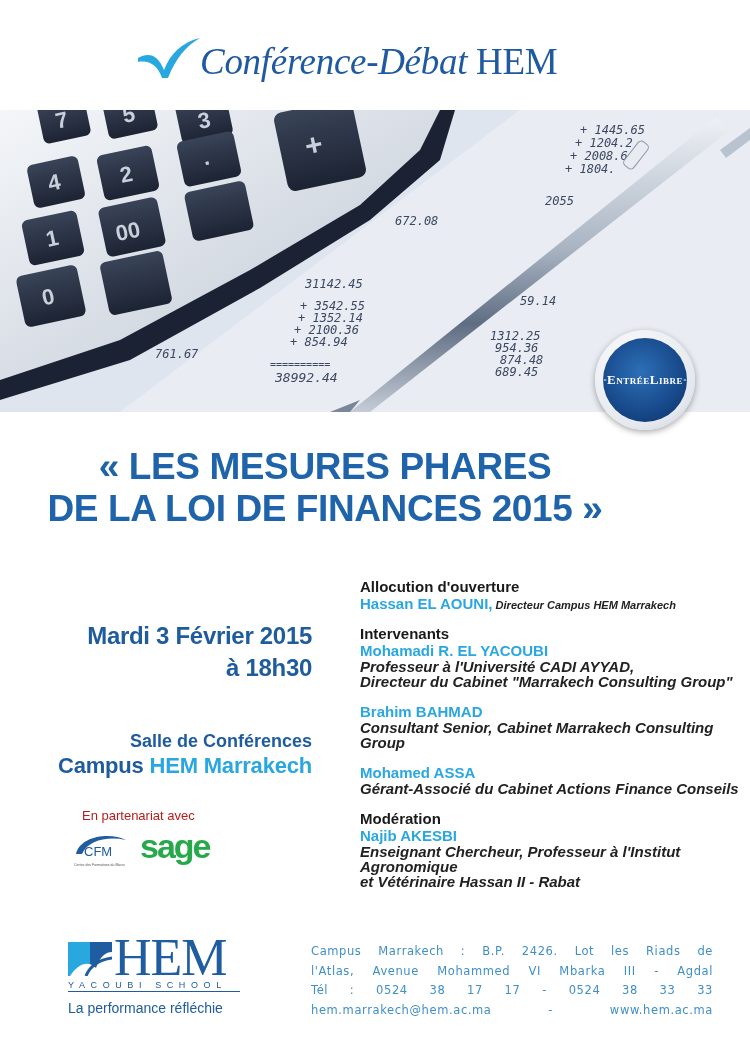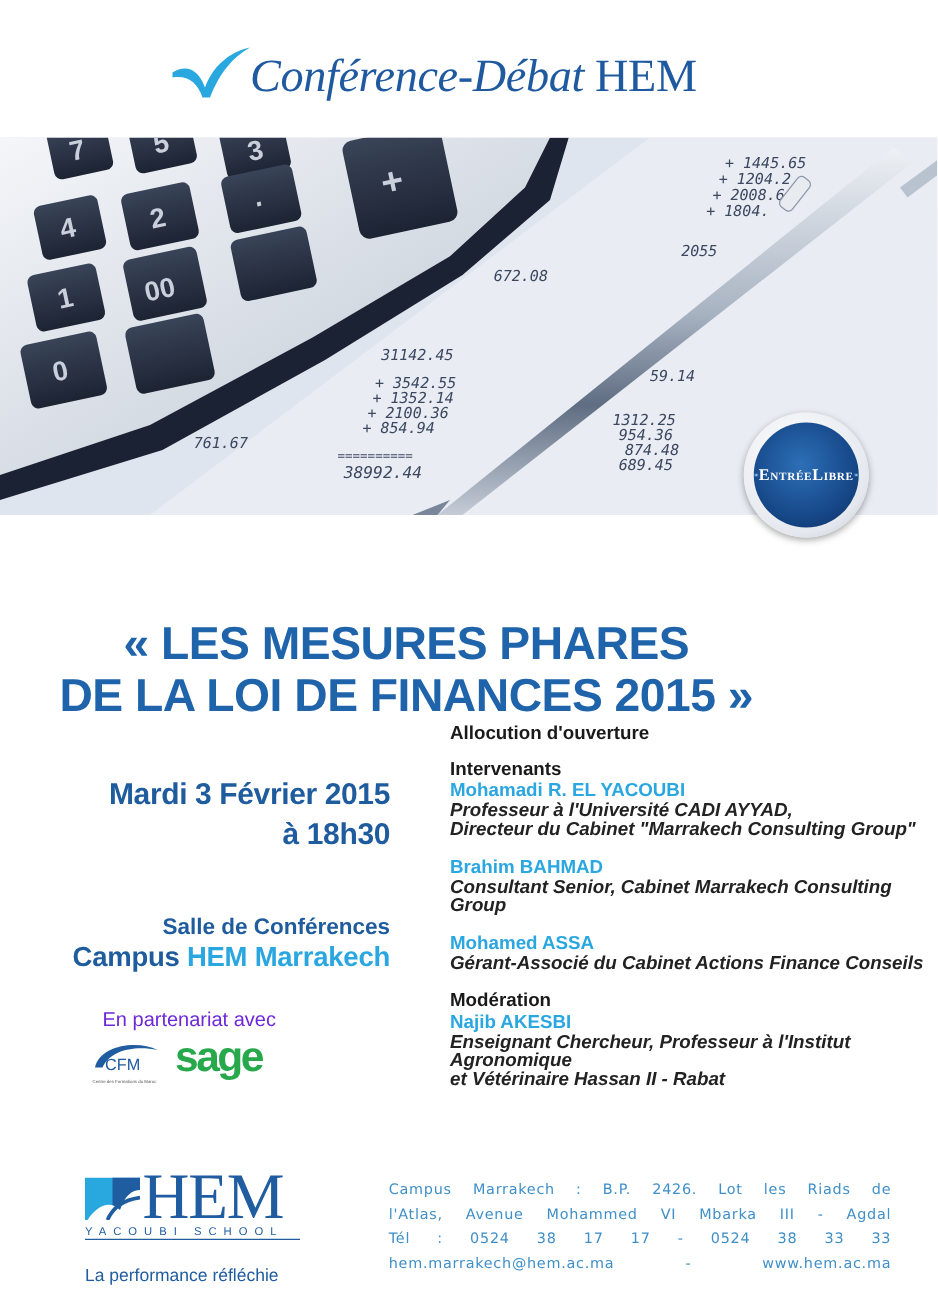--- a/index.html
+++ b/index.html
@@ -21,49 +21,49 @@
       background: radial-gradient(circle at 40% 35%, #ffffff 0%, #e4e8ee 70%, #b9c1cc 100%);
       box-shadow: 0 2px 6px rgba(0,0,0,0.35); }
     .badge-inner { position: absolute; left: 8px; top: 8px; width: 84px; height: 84px; border-radius: 50%;
       background: radial-gradient(circle at 45% 40%, #2d6fb6 0%, #17498a 60%, #0d2f63 100%);
       display: flex; flex-direction: row; align-items: center; justify-content: center; }
     .badge-line { width: 44px; height: 2px; background: linear-gradient(90deg, transparent, #8fc3f2, transparent); margin: 4px 0; }
     .badge-text { font-family: "Liberation Serif", serif; font-weight: bold; font-variant: small-caps; color: #ffffff; font-size: 13px; line-height: 14px; text-align: center; letter-spacing: 0.5px; }
 
     
     .main-title { position: absolute; left: 0; top: 446px; width: 650px; text-align: center;
-      font-family: "Liberation Sans", sans-serif; font-weight: bold; color: #1f64aa; font-size: 37px; line-height: 42px; letter-spacing: -0.4px; margin-top: 48px; }
+      font-family: "Liberation Sans", sans-serif; font-weight: bold; color: #1f64aa; font-size: 37px; line-height: 42px; letter-spacing: -0.4px; }
 
     
     .date-block { position: absolute; right: 438px; top: 620px; text-align: right; font-family: "Liberation Sans", sans-serif; font-weight: bold; color: #1f5c9e; }
     .date-line { font-size: 24px; line-height: 32px; white-space: nowrap; letter-spacing: -0.3px; }
     .venue-block { position: absolute; right: 438px; top: 730px; text-align: right; font-family: "Liberation Sans", sans-serif; font-weight: bold; color: #1f5c9e; }
     .venue-line1 { font-size: 18px; line-height: 22px; white-space: nowrap; }
     .venue-line2 { font-size: 22px; line-height: 28px; white-space: nowrap; letter-spacing: -0.2px; }
     .venue-line2 .hl { color: #2aa7e0; }
 
-    .partner-label { position: absolute; left: 82px; top: 808px; font-family: "Liberation Sans", sans-serif; font-size: 16px; color: #6d28d9; }
+    .partner-label { position: absolute; left: 82px; top: 808px; font-family: "Liberation Sans", sans-serif; font-size: 13px; color: #b91c1c; }
     .cfm-logo { position: absolute; left: 70px; top: 830px; width: 60px; height: 40px; }
     .sage-logo { position: absolute; left: 140px; top: 826px; font-family: "Liberation Sans", sans-serif; font-weight: bold; font-size: 34px; color: #27a84a; letter-spacing: -2px; line-height: 40px; }
 
     
     .program { position: absolute; left: 360px; top: 578px; width: 390px; font-family: "Liberation Sans", sans-serif; }
     .section { margin-bottom: 9px; }
     .section-title { font-weight: bold; font-size: 15px; line-height: 17px; color: #1a1a1a; }
     .person { margin-bottom: 9px; }
     .person-name { font-weight: bold; font-size: 15px; line-height: 17px; color: #2aa7e0; }
     .person-role { font-style: italic; font-weight: bold; font-size: 15px; line-height: 15px; color: #222; }
     .inline-role { font-style: italic; font-weight: bold; font-size: 11px; color: #222; }
 
     
     .hem-logo { position: absolute; left: 68px; top: 940px; width: 180px; height: 90px; }
     .hem-mark { position: absolute; left: 0; top: 2px; width: 44px; height: 34px; }
     .hem-text { position: absolute; left: 46px; top: -8px; font-family: "Liberation Serif", serif; font-size: 52px; line-height: 52px; color: #1f5ca0; letter-spacing: -1px; }
     .hem-bs { position: absolute; left: 0; top: 40px; width: 172px; font-family: "Liberation Sans", sans-serif; font-size: 9px; letter-spacing: 5.6px; color: #1f5ca0; border-bottom: 1.5px solid #1f5ca0; padding-bottom: 1px; white-space: nowrap; }
-    .hem-tagline { position: absolute; left: 0; top: 72px; font-family: "Liberation Sans", sans-serif; font-size: 14px; color: #1f5ca0; white-space: nowrap; }
+    .hem-tagline { position: absolute; left: 0; top: 60px; font-family: "Liberation Sans", sans-serif; font-size: 14px; color: #1f5ca0; white-space: nowrap; }
 
     .address { position: absolute; left: 311px; top: 942px; width: 402px; font-family: "DejaVu Sans", sans-serif; font-size: 11.5px; line-height: 19.5px; color: #3f8fc8; }
     .addr-line { text-align: justify; text-align-last: justify; white-space: nowrap; letter-spacing: 0.6px; }
   </style>
 </head>
 <body>
 
 <div class="header">
   <svg class="header-check" viewBox="0 0 66 44">
     <path d="M2 22 C12 16 22 18 28 34 C34 18 46 6 64 2 C50 10 40 22 32 42 L26 42 C22 30 14 24 2 26 Z" fill="#29a8e0"></path>
@@ -181,20 +181,23 @@
 <svg class="cfm-logo" viewBox="0 0 60 40">
   <path d="M6 24 C10 6 40 2 56 10 C38 6 18 10 12 24 Z" fill="#1f5ca0"></path>
   <text x="14" y="26" font-family="Liberation Sans, sans-serif" font-size="13" fill="#1f5ca0">CFM</text>
   <text x="4" y="36" font-family="Liberation Sans, sans-serif" font-size="3.5" fill="#555">Centre des Formations du Maroc</text>
 </svg>
 <div class="sage-logo">sage</div>
 
 <div class="program">
   <div class="section">
     <div class="section-title">Allocution d'ouverture</div>
+    <div class="person">
+      <span class="person-name">Hassan EL AOUNI,</span><span class="inline-role"> Directeur Campus HEM Marrakech</span>
+    </div>
   </div>
 
   <div class="section" style="margin-top:12px;">
     <div class="section-title">Intervenants</div>
     <div class="person">
       <div class="person-name">Mohamadi R. EL YACOUBI</div>
       <div class="person-role">Professeur à l'Université CADI AYYAD,</div>
       <div class="person-role">Directeur du Cabinet "Marrakech Consulting Group"</div>
     </div>
     <div class="person" style="margin-top:14px;">

